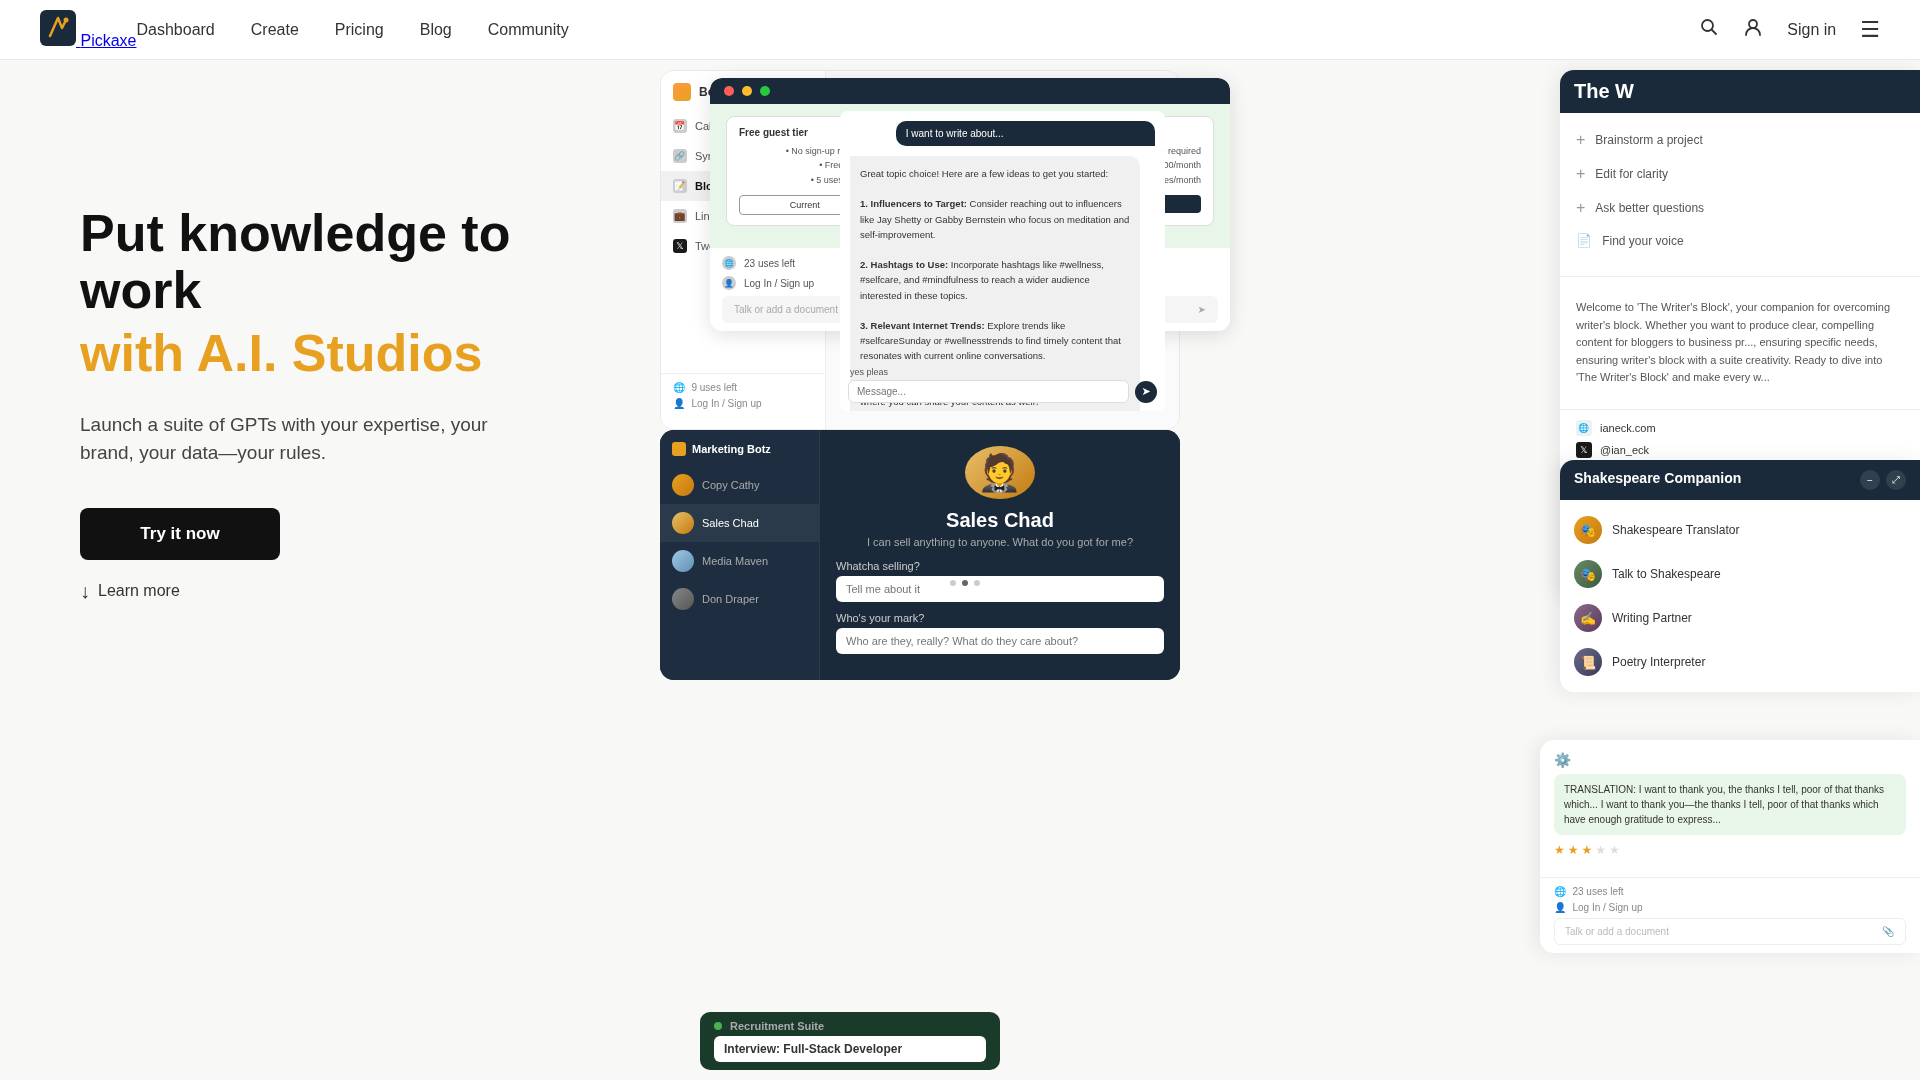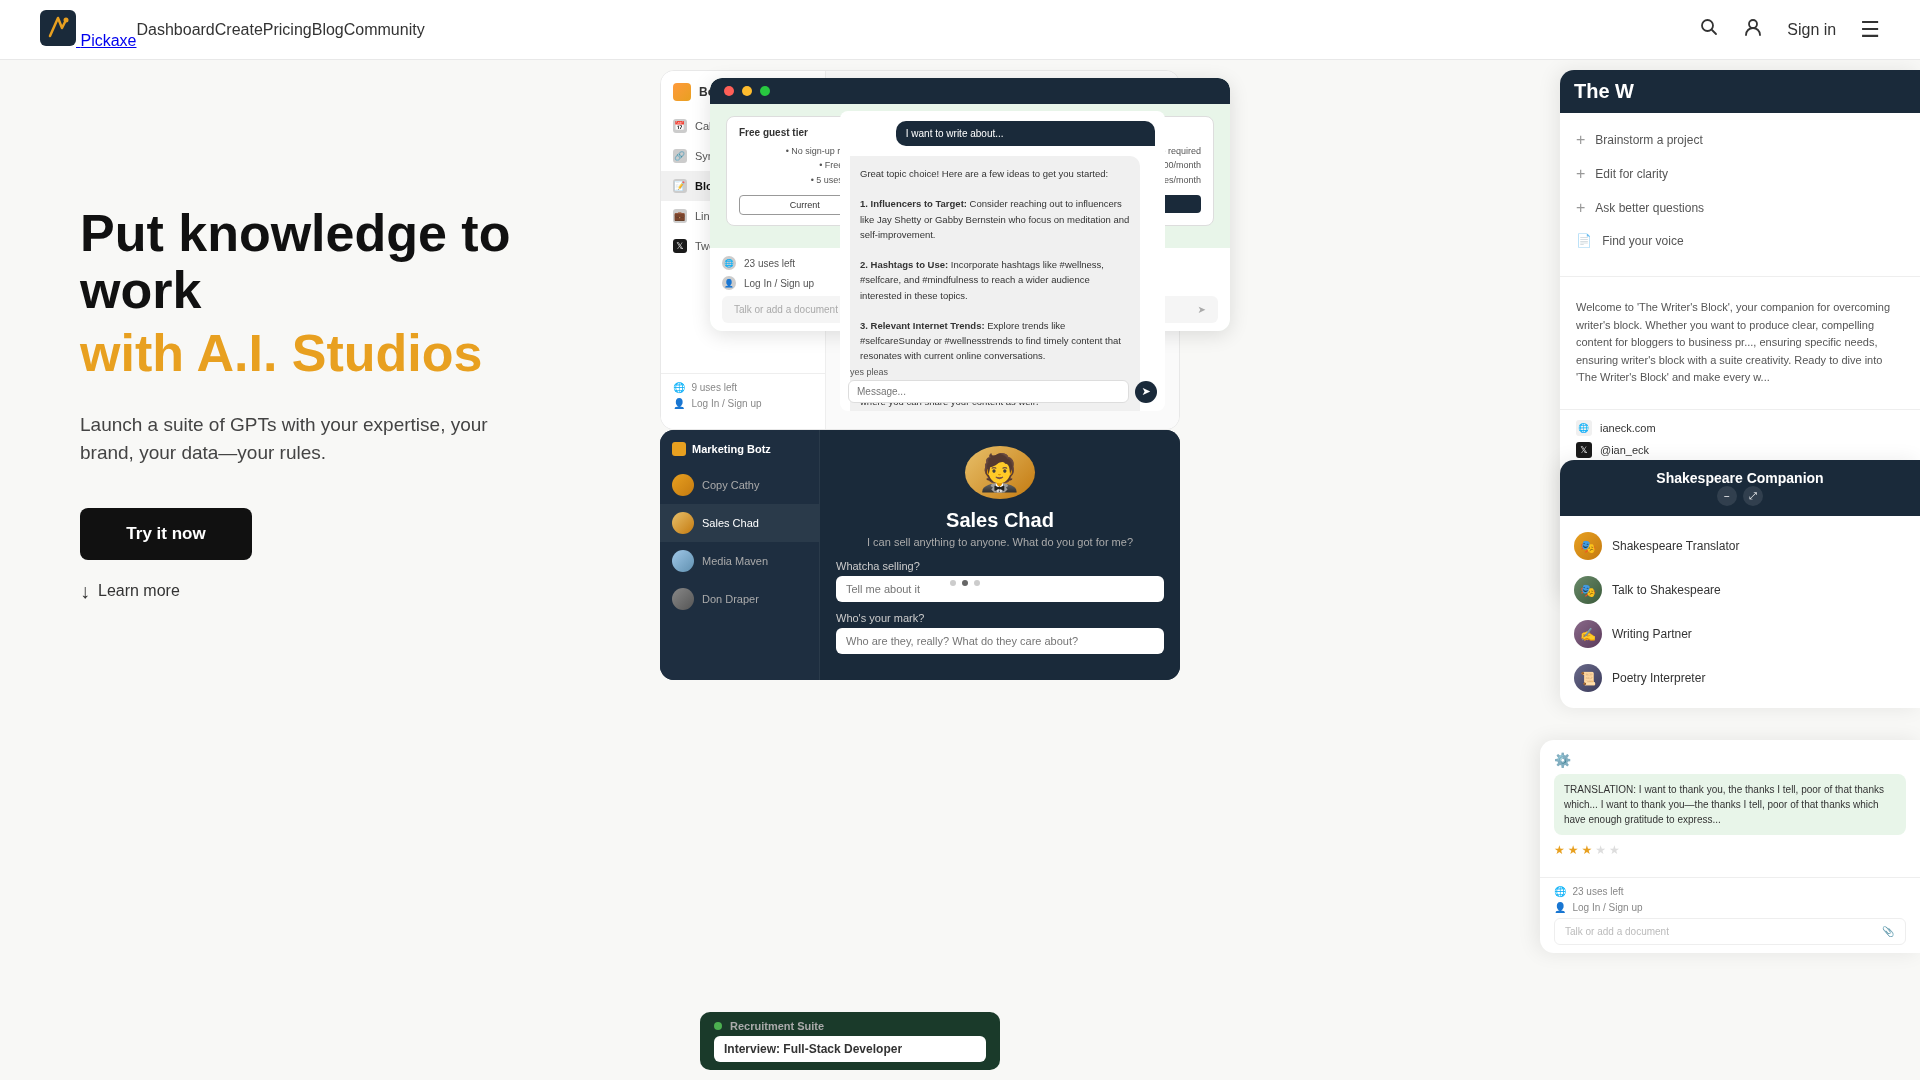--- a/index.html
+++ b/index.html
@@ -4,40 +4,40 @@
   <style>
     * { margin: 0; padding: 0; box-sizing: border-box; }
     body { font-family: -apple-system, BlinkMacSystemFont, 'Segoe UI', sans-serif; background: #f8f8f6; overflow-x: hidden; width: 1920px; min-height: 1080px; }
 
     
     nav {
       display: flex; align-items: center; padding: 0 40px; height: 60px;
       background: #fff; border-bottom: 1px solid #e8e8e8; position: fixed; top: 0; left: 0; right: 0; z-index: 100;
     }
     .nav-logo-icon { width: 36px; height: 36px; }
-    .nav-links { display: flex; }
+    .nav-links { display: flex; gap: 36px; }
     .nav-link { font-size: 16px; color: #333; text-decoration: none; font-weight: 500; }
     .nav-right { margin-left: auto; display: flex; align-items: center; gap: 24px; }
     .nav-icon-btn { background: none; border: none; cursor: pointer; color: #333; font-size: 20px; }
     .nav-signin { font-size: 16px; color: #333; font-weight: 500; cursor: pointer; text-decoration: none; }
     .nav-hamburger { font-size: 22px; color: #333; cursor: pointer; background: none; border: none; }
 
     
     .main-container { display: flex; padding-top: 60px; min-height: 1080px; }
 
     
     .hero-left {
       width: 660px; min-width: 660px; padding: 120px 60px 40px 80px;
       display: flex; flex-direction: column; gap: 0;
     }
     .hero-title { font-size: 52px; font-weight: 800; color: #111; line-height: 1.1; margin-bottom: 6px; margin-top: 25px; }
     .hero-title-accent { font-size: 52px; font-weight: 800; color: #e8a020; line-height: 1.1; margin-bottom: 28px; }
     .hero-subtitle { font-size: 19px; color: #444; line-height: 1.5; margin-bottom: 40px; max-width: 420px; }
     .hero-cta { display: flex; flex-direction: column; gap: 20px; }
-    .btn-try { background: #111; color: #fff; border: none; border-radius: 8px; padding: 16px 40px; font-size: 17px; font-weight: 600; cursor: pointer; width: 172px; }
+    .btn-try { background: #111; color: #fff; border: none; border-radius: 8px; padding: 16px 40px; font-size: 17px; font-weight: 600; cursor: pointer; width: 200px; }
     .btn-learn { display: flex; align-items: center; gap: 8px; color: #333; font-size: 16px; font-weight: 500; cursor: pointer; background: none; border: none; }
     .arrow-down { font-size: 20px; }
 
     
     .screenshots-area {
       flex: 1; position: relative; overflow: hidden; padding-top: 10px;
     }
 
     
     .sc-card {
@@ -146,21 +146,21 @@
     .writer-link-icon { width: 16px; height: 16px; border-radius: 3px; background: #f0f0f0; display: flex; align-items: center; justify-content: center; font-size: 9px; }
     .writer-bottom { padding: 8px 16px; border-top: 1px solid #eee; display: flex; flex-direction: column; gap: 5px; }
     .writer-bottom-row { font-size: 10px; color: #888; display: flex; align-items: center; gap: 6px; }
     .connect-btn { background: #e8a020; color: #fff; border: none; border-radius: 6px; padding: 7px 16px; font-size: 11px; font-weight: 600; cursor: pointer; margin: 8px 16px 12px; }
 
     
     .sc-shakes {
       position: absolute; top: 400px; right: 0; width: 360px; background: #fff;
       border-radius: 14px 0 0 14px; overflow: hidden; box-shadow: -4px 0 20px rgba(0,0,0,0.08);
     }
-    .shakes-header { background: #1a2a3a; padding: 10px 14px; display: flex; justify-content: space-between; align-items: center; flex-direction: column; }
+    .shakes-header { background: #1a2a3a; padding: 10px 14px; display: flex; justify-content: space-between; align-items: flex-start; }
     .shakes-header-title { font-size: 14px; font-weight: 700; color: #fff; }
     .shakes-header-right { display: flex; gap: 6px; }
     .shakes-header-btn { width: 20px; height: 20px; border-radius: 50%; background: rgba(255,255,255,0.1); border: none; cursor: pointer; color: #fff; font-size: 10px; display: flex; align-items: center; justify-content: center; }
     .shakes-list { padding: 8px 0; }
     .shakes-item { padding: 8px 14px; display: flex; align-items: center; gap: 10px; font-size: 12px; color: #333; cursor: pointer; }
     .shakes-item-avatar { width: 28px; height: 28px; border-radius: 50%; background: linear-gradient(135deg, #e8a020, #c47a10); display: flex; align-items: center; justify-content: center; font-size: 13px; }
 
     
     .sc-trans {
       position: absolute; top: 680px; right: 0; width: 380px; background: #fff;

